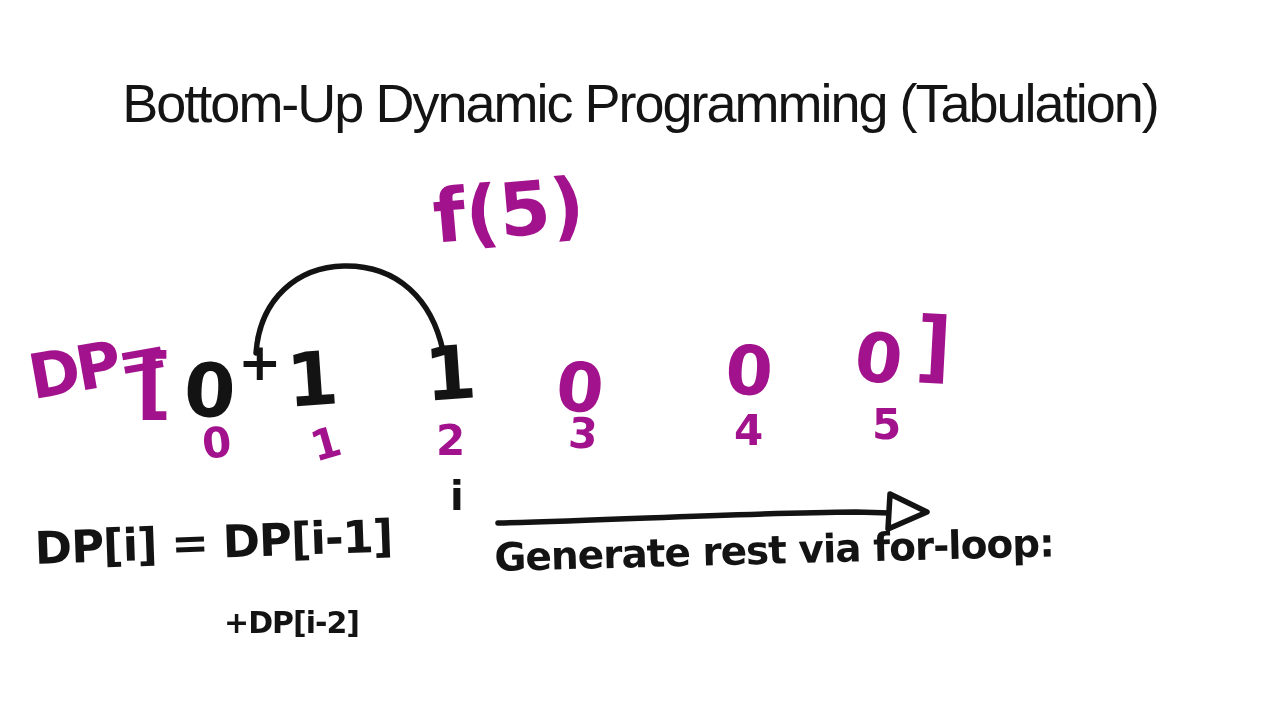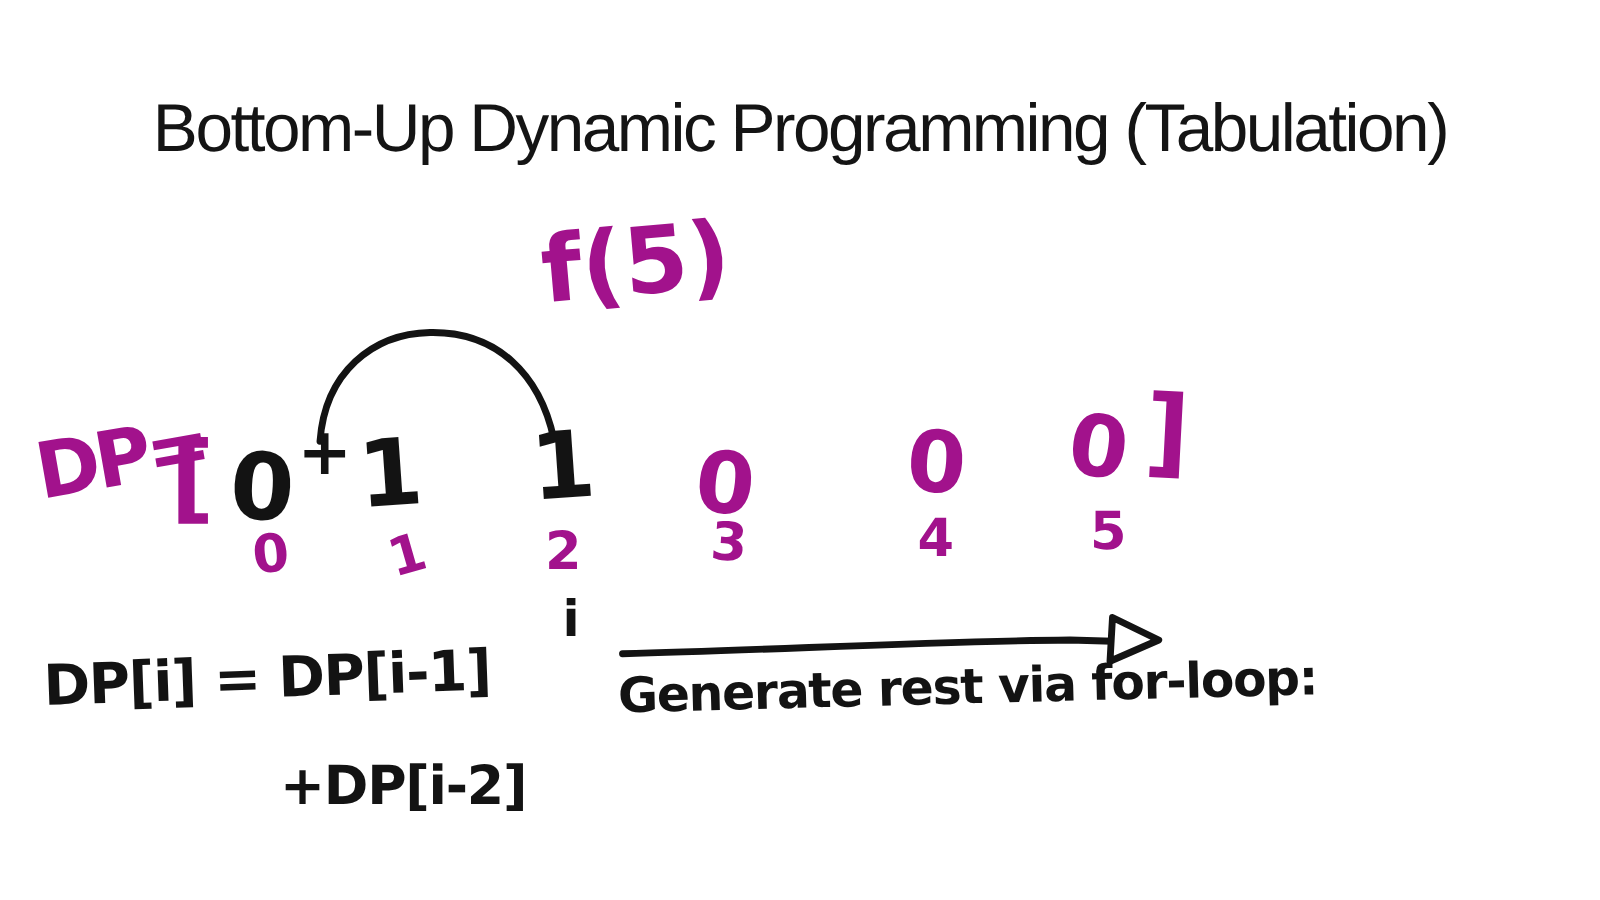--- a/index.html
+++ b/index.html
@@ -52,15 +52,15 @@
   <div class="hw ink-magenta" style="left:436px;top:420px;font-size:42px;">2</div>
   <div class="hw ink-magenta" style="left:570px;top:412px;font-size:42px;transform:rotate(4deg);">3</div>
   <div class="hw ink-magenta" style="left:734px;top:410px;font-size:42px;">4</div>
   <div class="hw ink-magenta" style="left:872px;top:404px;font-size:42px;">5</div>
 
   <div class="hw ink-black" style="left:450px;top:476px;font-size:40px;">i</div>
 
   <div class="hw ink-black" style="left:494px;top:538px;font-size:39px;letter-spacing:-1px;transform:rotate(-1.5deg);">Generate rest via for-loop:</div>
 
   <div class="hw ink-black" style="left:34px;top:526px;font-size:45px;letter-spacing:-1px;transform:rotate(-2deg);">DP[i] = DP[i-1]</div>
-  <div class="hw ink-black" style="left:224px;top:608px;font-size:43px;letter-spacing:-1px;">+DP[i-2]</div>
+  <div class="hw ink-black" style="left:224px;top:608px;font-size:30px;letter-spacing:-1px;">+DP[i-2]</div>
 
 </div>
 
 </body></html>

